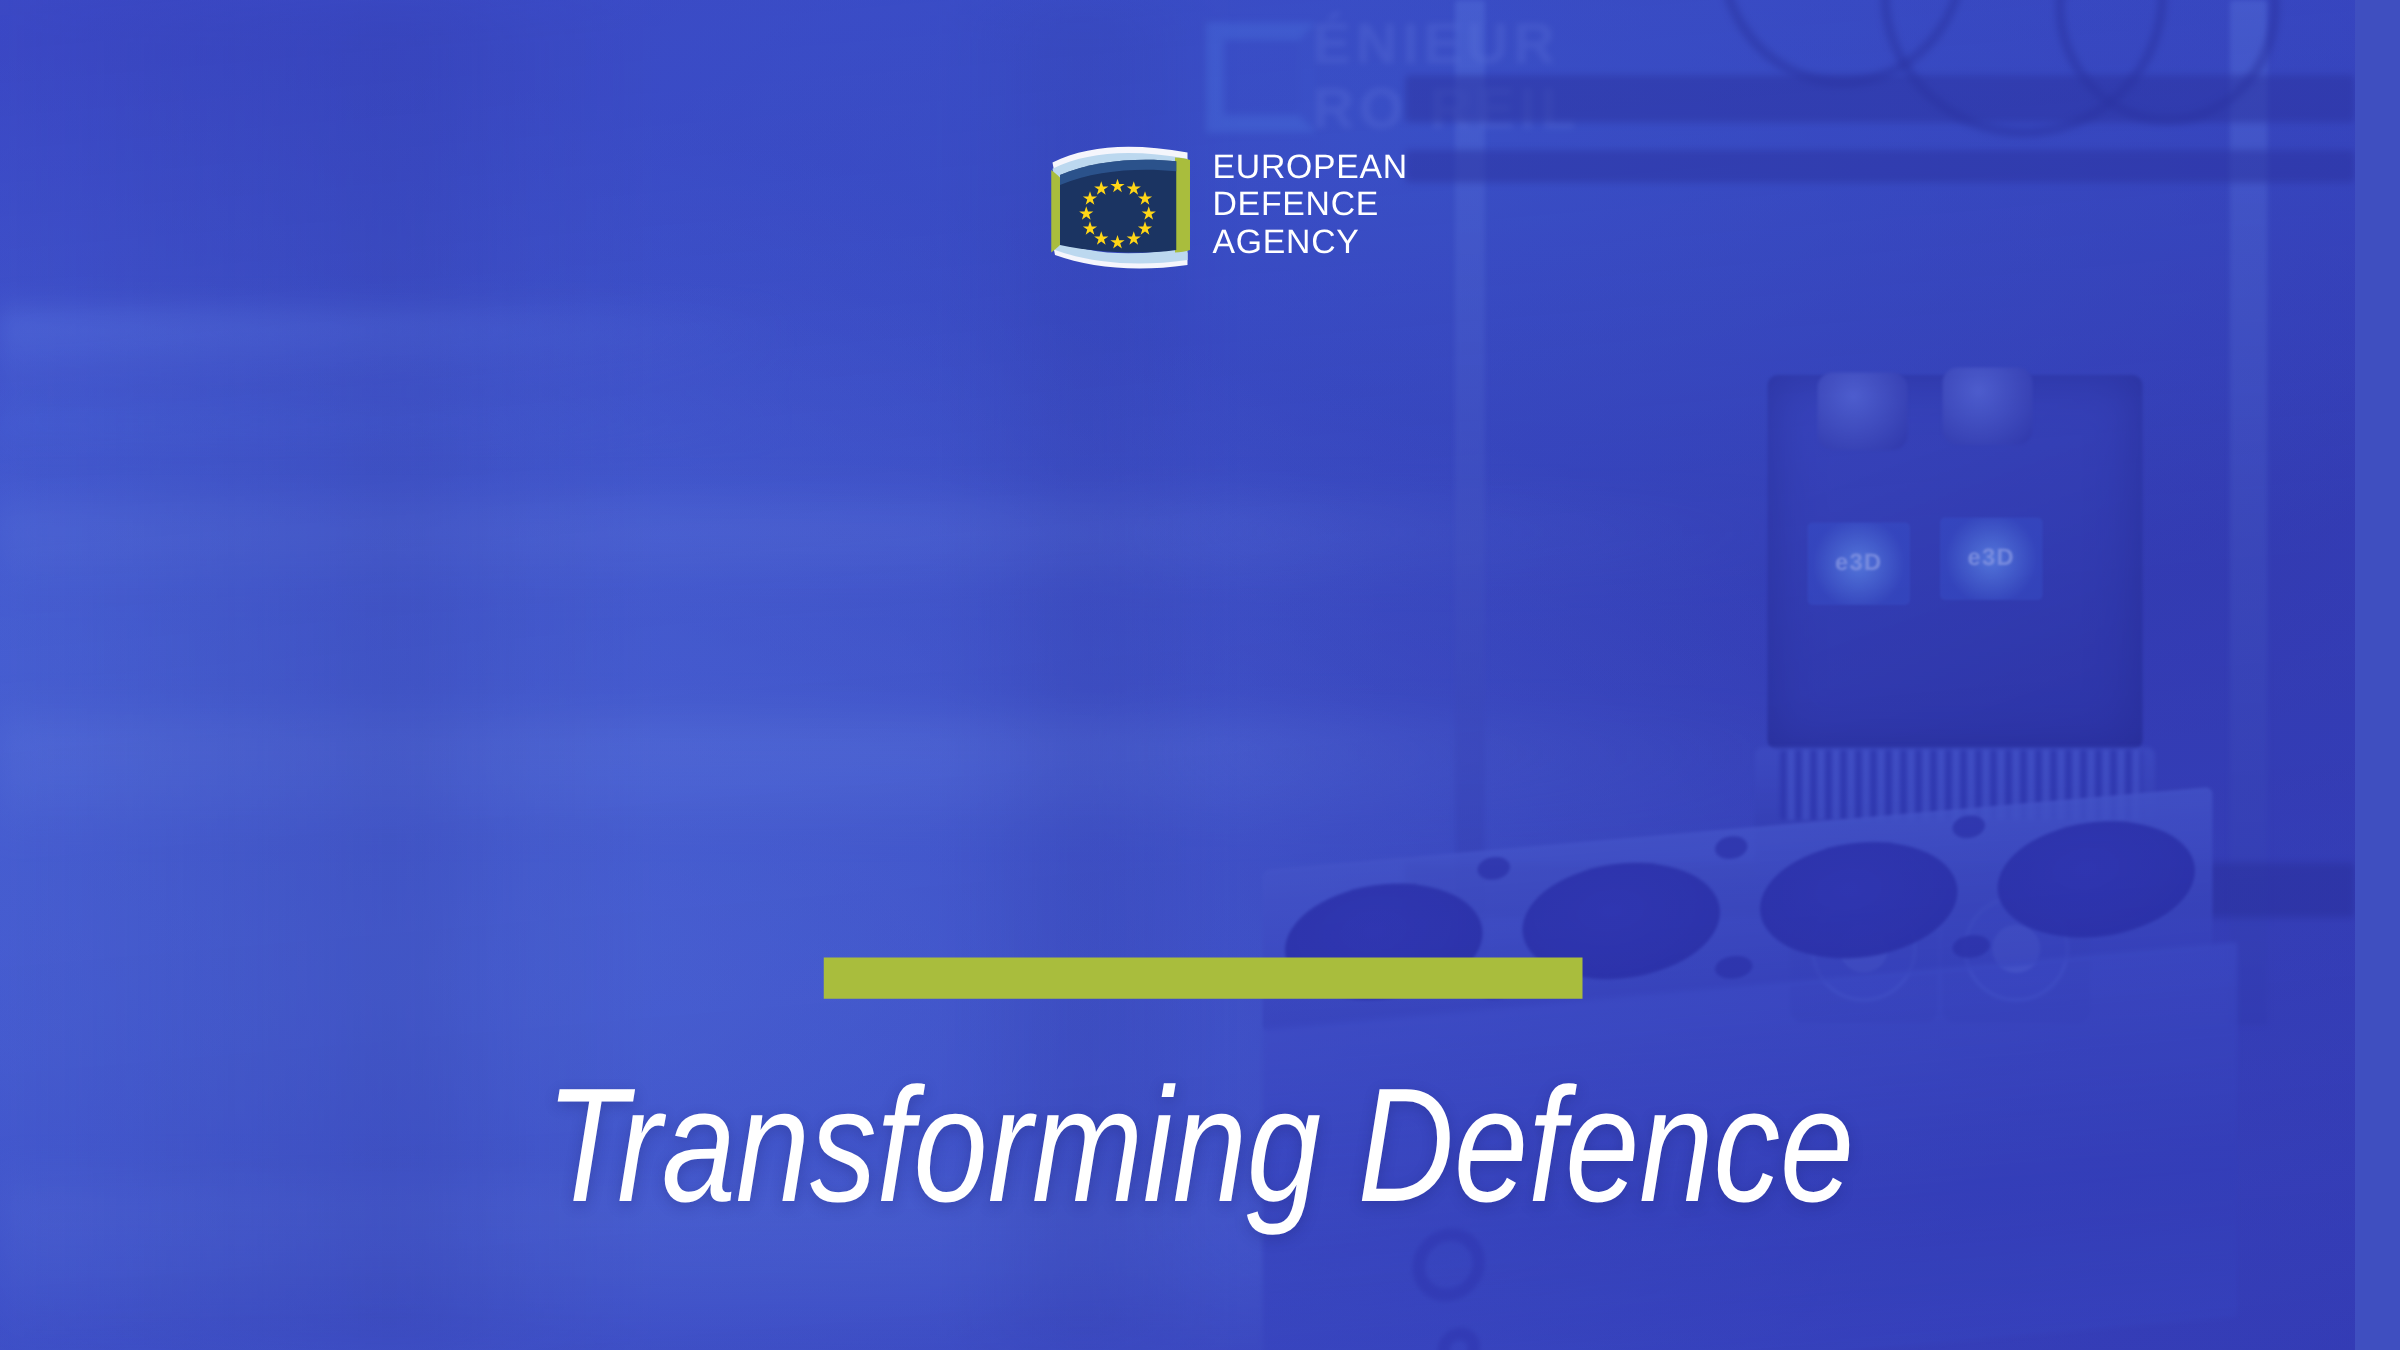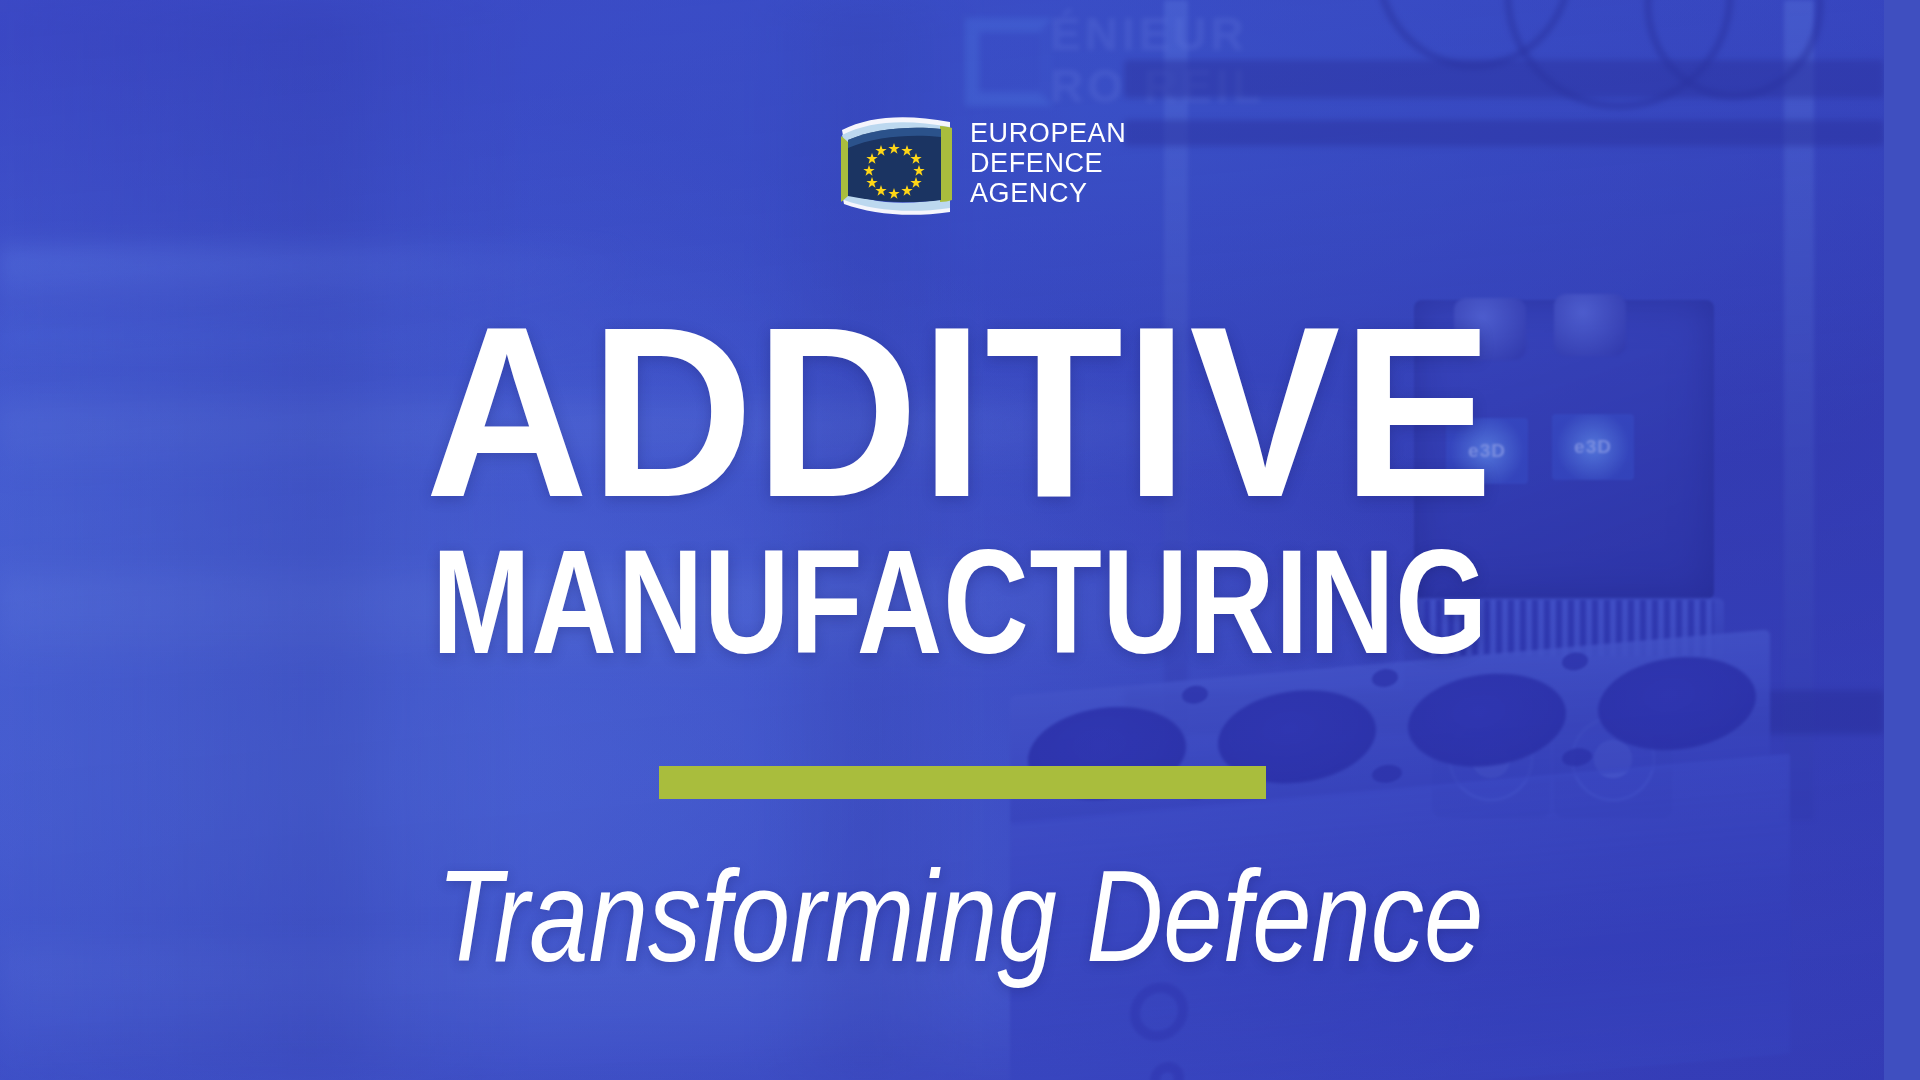--- a/index.html
+++ b/index.html
@@ -324,23 +324,19 @@
             <polygon points="36,45 37.4,49.1 41.7,49.1 38.2,51.6 39.5,55.7 36,53.2 32.5,55.7 33.8,51.6 30.3,49.1 34.6,49.1"></polygon>
             <polygon points="45,37 46.4,41.1 50.7,41.1 47.2,43.6 48.5,47.7 45,45.2 41.5,47.7 42.8,43.6 39.3,41.1 43.6,41.1"></polygon>
           </g>
         </svg>
       </div>
       <div class="logo-text"><span>EUROPEAN</span>
 <span>DEFENCE</span>
 <span>AGENCY</span></div>
     </div>
 
-    <div class="headline-wrap">
-      <div class="h-additive">ADDITIVE</div>
-      <div class="h-manufacturing">MANUFACTURING</div>
-    </div>
 
     <div class="accent-bar"></div>
 
     <div class="subtitle">Transforming Defence</div>
 
   </div>
 </div>
 
 </body></html>

